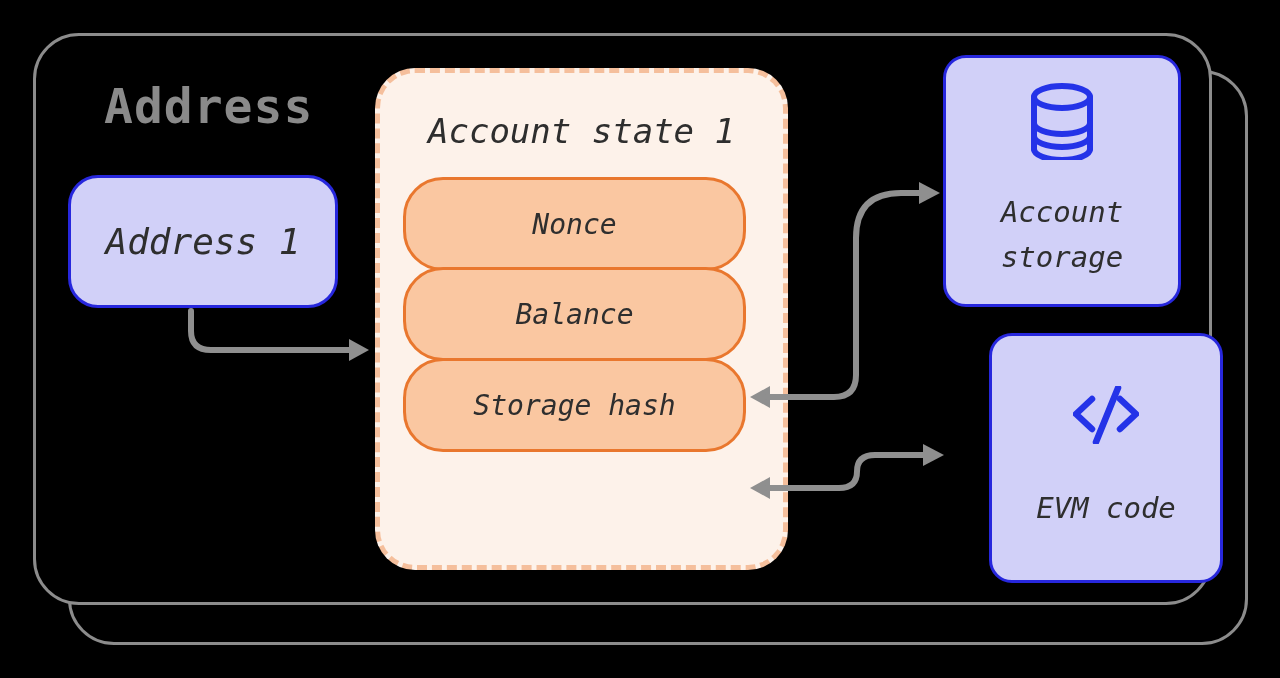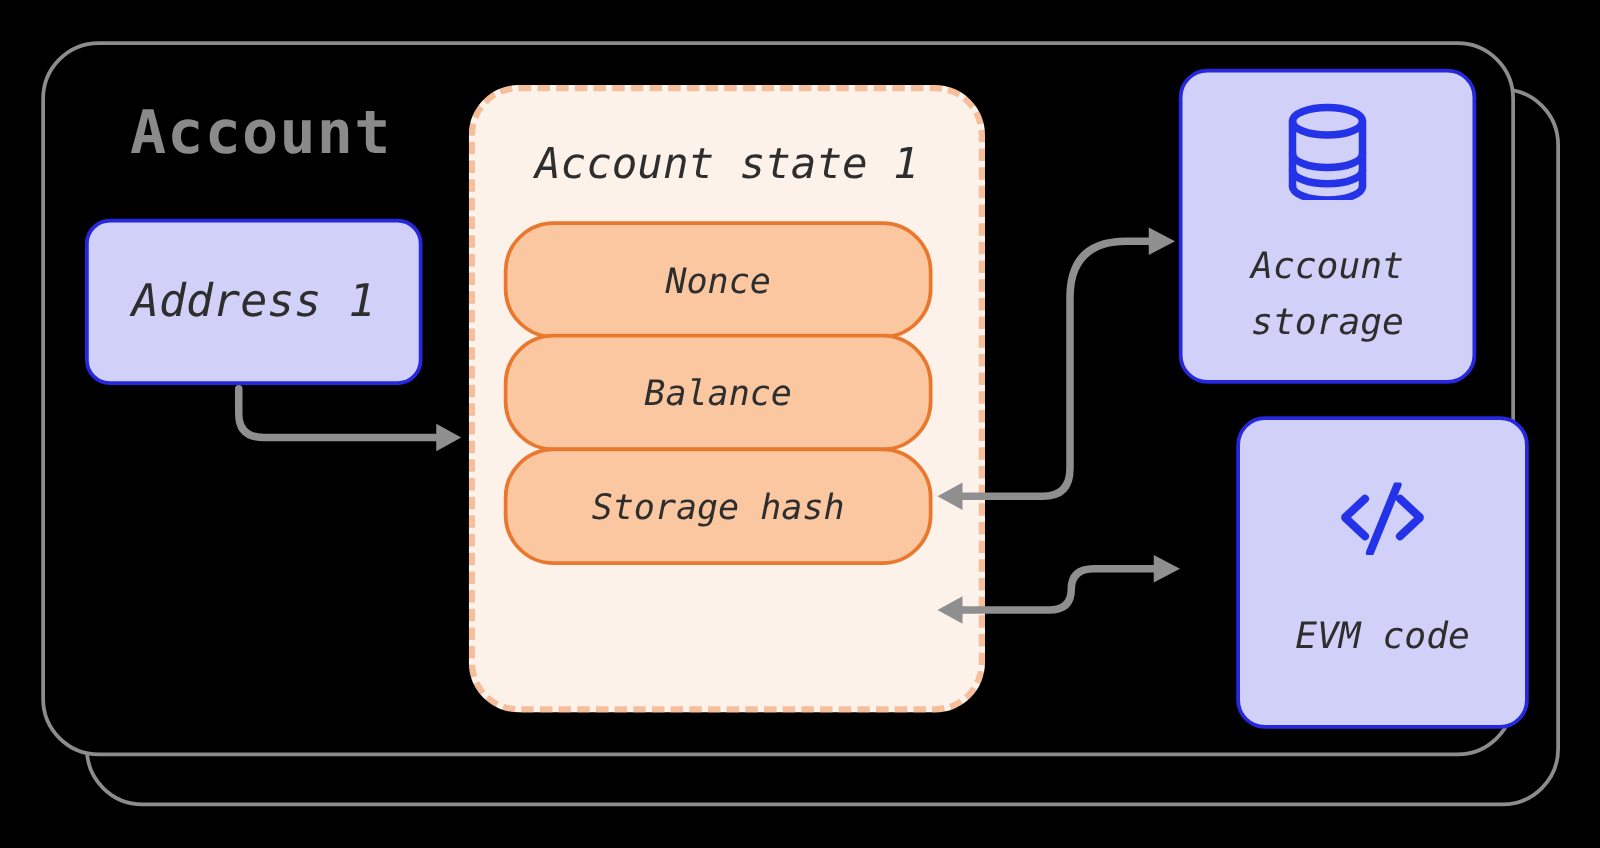--- a/index.html
+++ b/index.html
@@ -38,21 +38,21 @@
   }
   .account-title{
     position:absolute;left:104px;top:78px;
     font-size:48px;font-weight:bold;color:var(--title-gray);
     letter-spacing:1px;
     z-index:3;
   }
   .address-box{
     position:absolute;left:68px;top:175px;width:270px;height:133px;
     background:var(--blue-fill);
-    border:3px solid var(--blue-border);border-radius:20px;
+    border:3px solid var(--blue-border);border-radius:30px;
     display:flex;align-items:center;justify-content:center;
     z-index:3;
   }
   .address-box span{
     font-size:36px;font-style:italic;color:var(--ink);
   }
   .state-box{
     position:absolute;left:375px;top:68px;width:413px;height:502px;
     background:var(--cream);
     border:5px dashed var(--dash);border-radius:40px;
@@ -99,21 +99,21 @@
   .arrows polygon{fill:var(--arrow);stroke:none;}
 </style>
 </head>
 <body>
 
 <div class="canvas">
 
   <div class="offset-frame"></div>
   <div class="main-frame"></div>
 
-  <div class="account-title">Account</div>
+  <div class="account-title">Address</div>
 
   <div class="address-box">
     <span>Address 1</span>
   </div>
 
   <div class="state-box">
     <div class="state-title">Account state 1</div>
   </div>
 
   <div class="pill pill-0">

